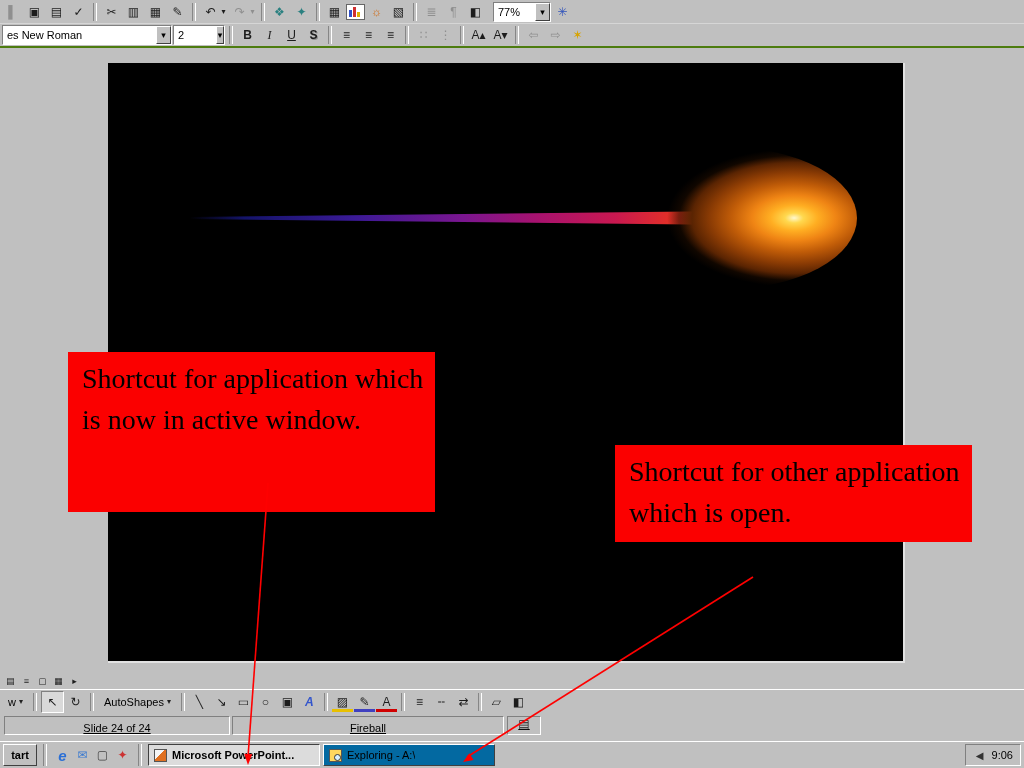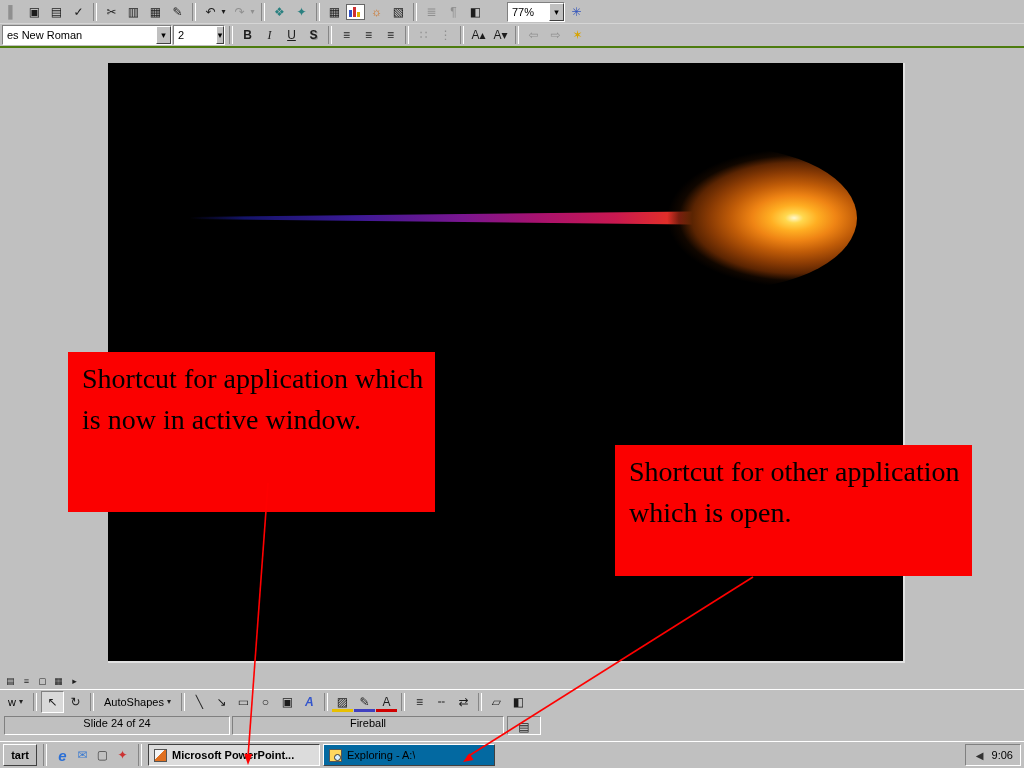--- a/index.html
+++ b/index.html
@@ -32,55 +32,55 @@
      linear-gradient(#e0b000,#e0b000) 10px 7px/3px 5px no-repeat,#fff;}
   .pressed{border:1px solid;border-color:#808080 #fff #fff #808080;background:#d9d9d9;}
 
   .combo{height:20px;background:#fff;border:1px solid;border-color:#808080 #fff #fff #808080;
          display:flex;align-items:center;padding-left:4px;box-sizing:border-box;flex:none;}
   .cval{overflow:hidden;white-space:nowrap;}
   .combo .dd{margin-left:auto;width:15px;height:100%;background:#c0c0c0;border:1px solid;
              border-color:#fff #404040 #404040 #fff;display:flex;align-items:center;
              justify-content:center;box-sizing:border-box;}
   .combo .dd::after{content:"▾";font-size:9px;}
-  .font{width:170px;}.size{width:52px;gap:32px;}.zoom{width:58px;margin-left:20px;}
+  .font{width:170px;}.size{width:52px;gap:32px;}.zoom{width:58px;margin-left:6px;}
 
   
   .work{position:absolute;top:48px;left:0;width:1024px;height:624px;background:#c0c0c0;}
   .slide{position:absolute;left:108px;top:15px;width:795px;height:598px;background:#000;
          border-right:2px solid #e2e2e2;border-bottom:2px solid #e2e2e2;box-sizing:content-box;}
   .beam{position:absolute;left:82px;top:148px;width:545px;height:14px;
         clip-path:polygon(0 42%,100% 0%,100% 100%,0 58%);
         background:linear-gradient(90deg,rgba(0,0,40,0) 0%,#14146a 10%,#3a1a96 30%,
                    #7a1690 50%,#a8126e 64%,#c81850 78%,#e83420 90%,#ff7a00 100%);}
   .head{position:absolute;left:487px;top:84px;width:262px;height:142px;border-radius:50%;
         background:radial-gradient(ellipse 50% 50% at 76% 50%,
           #fff8cf 0%,#ffd84e 7%,#ffae22 18%,#ef8414 32%,#c05c08 48%,
           #8c3c04 64%,#5a2402 78%,rgba(30,12,0,0.55) 88%,rgba(0,0,0,0) 97%);}
 
   .callout{position:absolute;background:#fb0000;color:#000;z-index:5;box-sizing:border-box;
            font-family:"Liberation Serif",serif;font-size:28px;line-height:41px;
            padding:6px 10px 0 14px;}
   .c1{left:68px;top:352px;width:367px;height:160px;}
-  .c2{left:615px;top:445px;width:357px;height:131px;}
+  .c2{left:615px;top:445px;width:357px;height:97px;}
 
   
   .viewrow{position:absolute;top:672px;left:0;width:1024px;height:17px;display:flex;
            align-items:center;padding-left:3px;box-sizing:border-box;}
   .viewrow .ico{width:15px;height:14px;font-size:9px;}
 
   .draw{top:689px;height:24px;border-top:1px solid #ffffff;}
   .menu-btn{height:20px;display:flex;align-items:center;padding:0 6px;background:transparent;
             border:none;font-size:11px;font-family:"Liberation Sans",sans-serif;flex:none;}
   .ddafter::after{content:"▾";font-size:8px;margin-left:3px;color:#222;}
 
   .status{position:absolute;top:713px;left:0;width:1024px;height:26px;background:#c0c0c0;}
   .panel{position:absolute;top:3px;height:19px;border:1px solid;
-         border-color:#808080 #fff #fff #808080;display:flex;align-items:flex-start;
-         box-sizing:border-box;font-size:11px;background:#c0c0c0;}
+         border-color:#808080 #fff #fff #808080;display:flex;align-items:flex-end;
+         box-sizing:border-box;font-size:11px;background:#c0c0c0;text-decoration:underline;}
   .p1{left:4px;width:226px;justify-content:center;}
   .p2{left:232px;width:272px;justify-content:center;}
   .p3{left:507px;width:34px;justify-content:center;}
 
   .taskbar{position:absolute;top:741px;left:0;width:1024px;height:27px;background:#c0c0c0;
            border-top:1px solid #ffffff;display:flex;align-items:center;gap:3px;
            padding:12px 3px;box-sizing:border-box;}
   .startbtn{height:22px;min-width:34px;display:flex;align-items:center;justify-content:center;
             font-weight:bold;font-size:11px;background:#c0c0c0;border:1px solid;
             border-color:#fff #404040 #404040 #fff;font-family:"Liberation Sans",sans-serif;}

